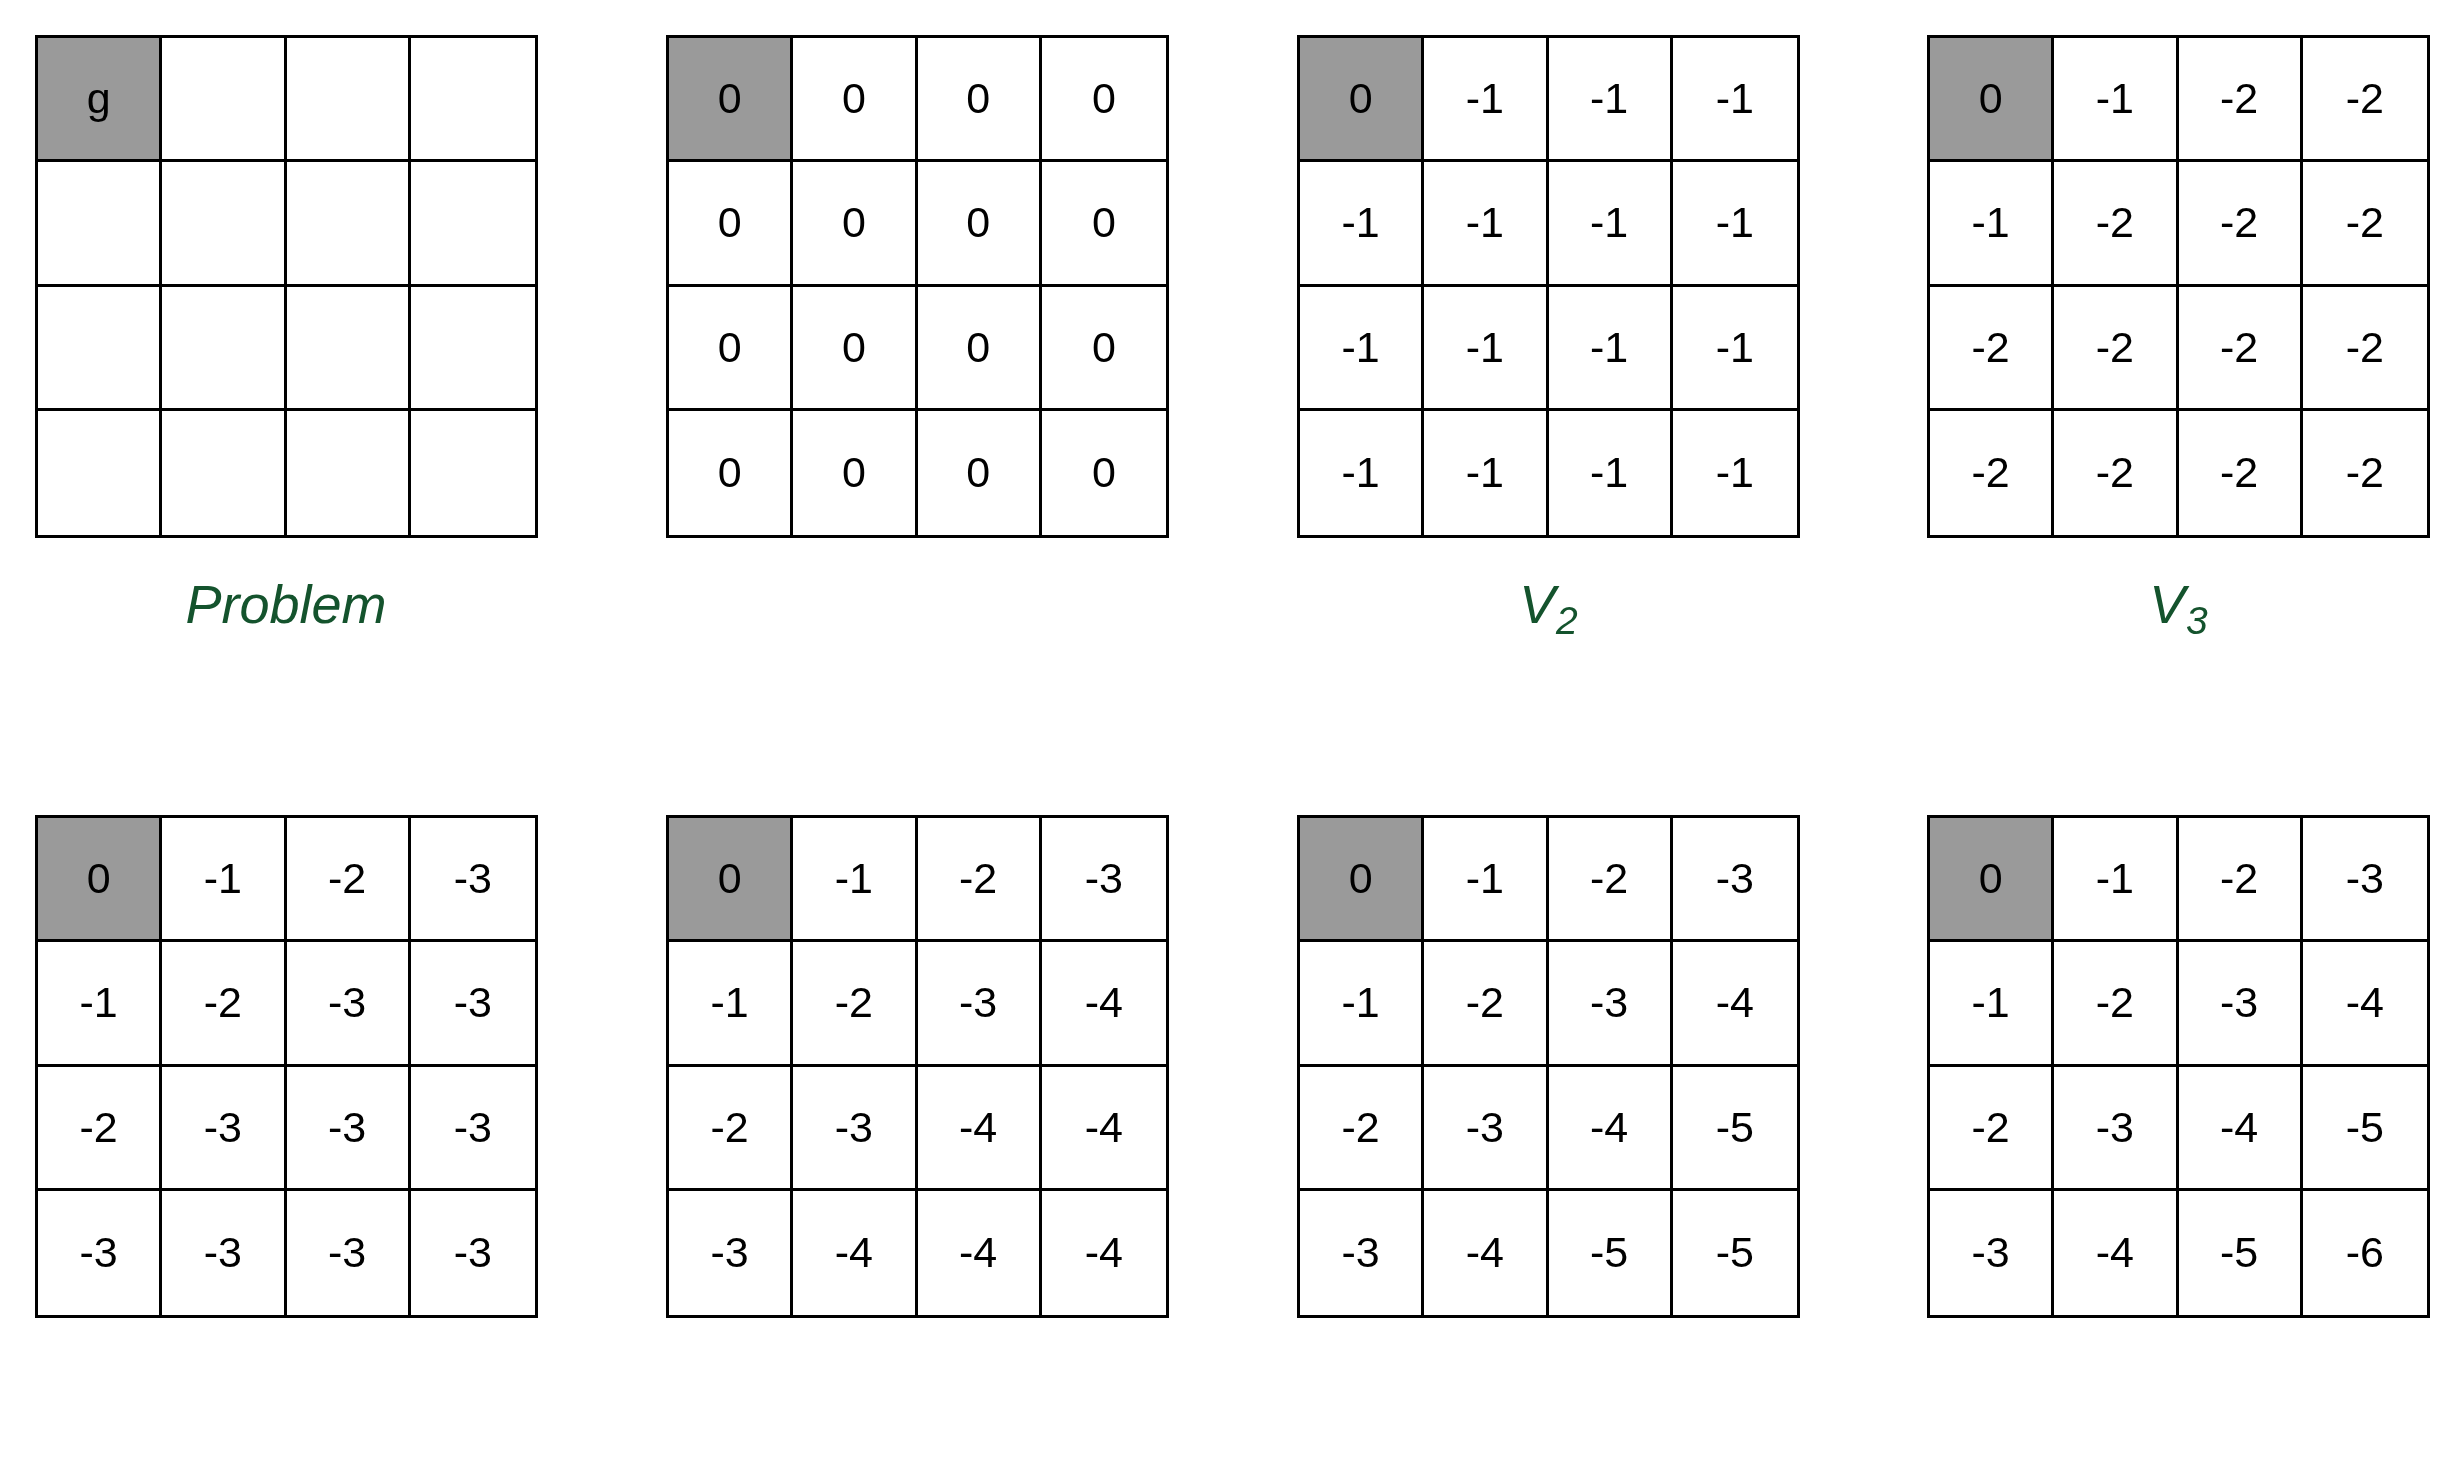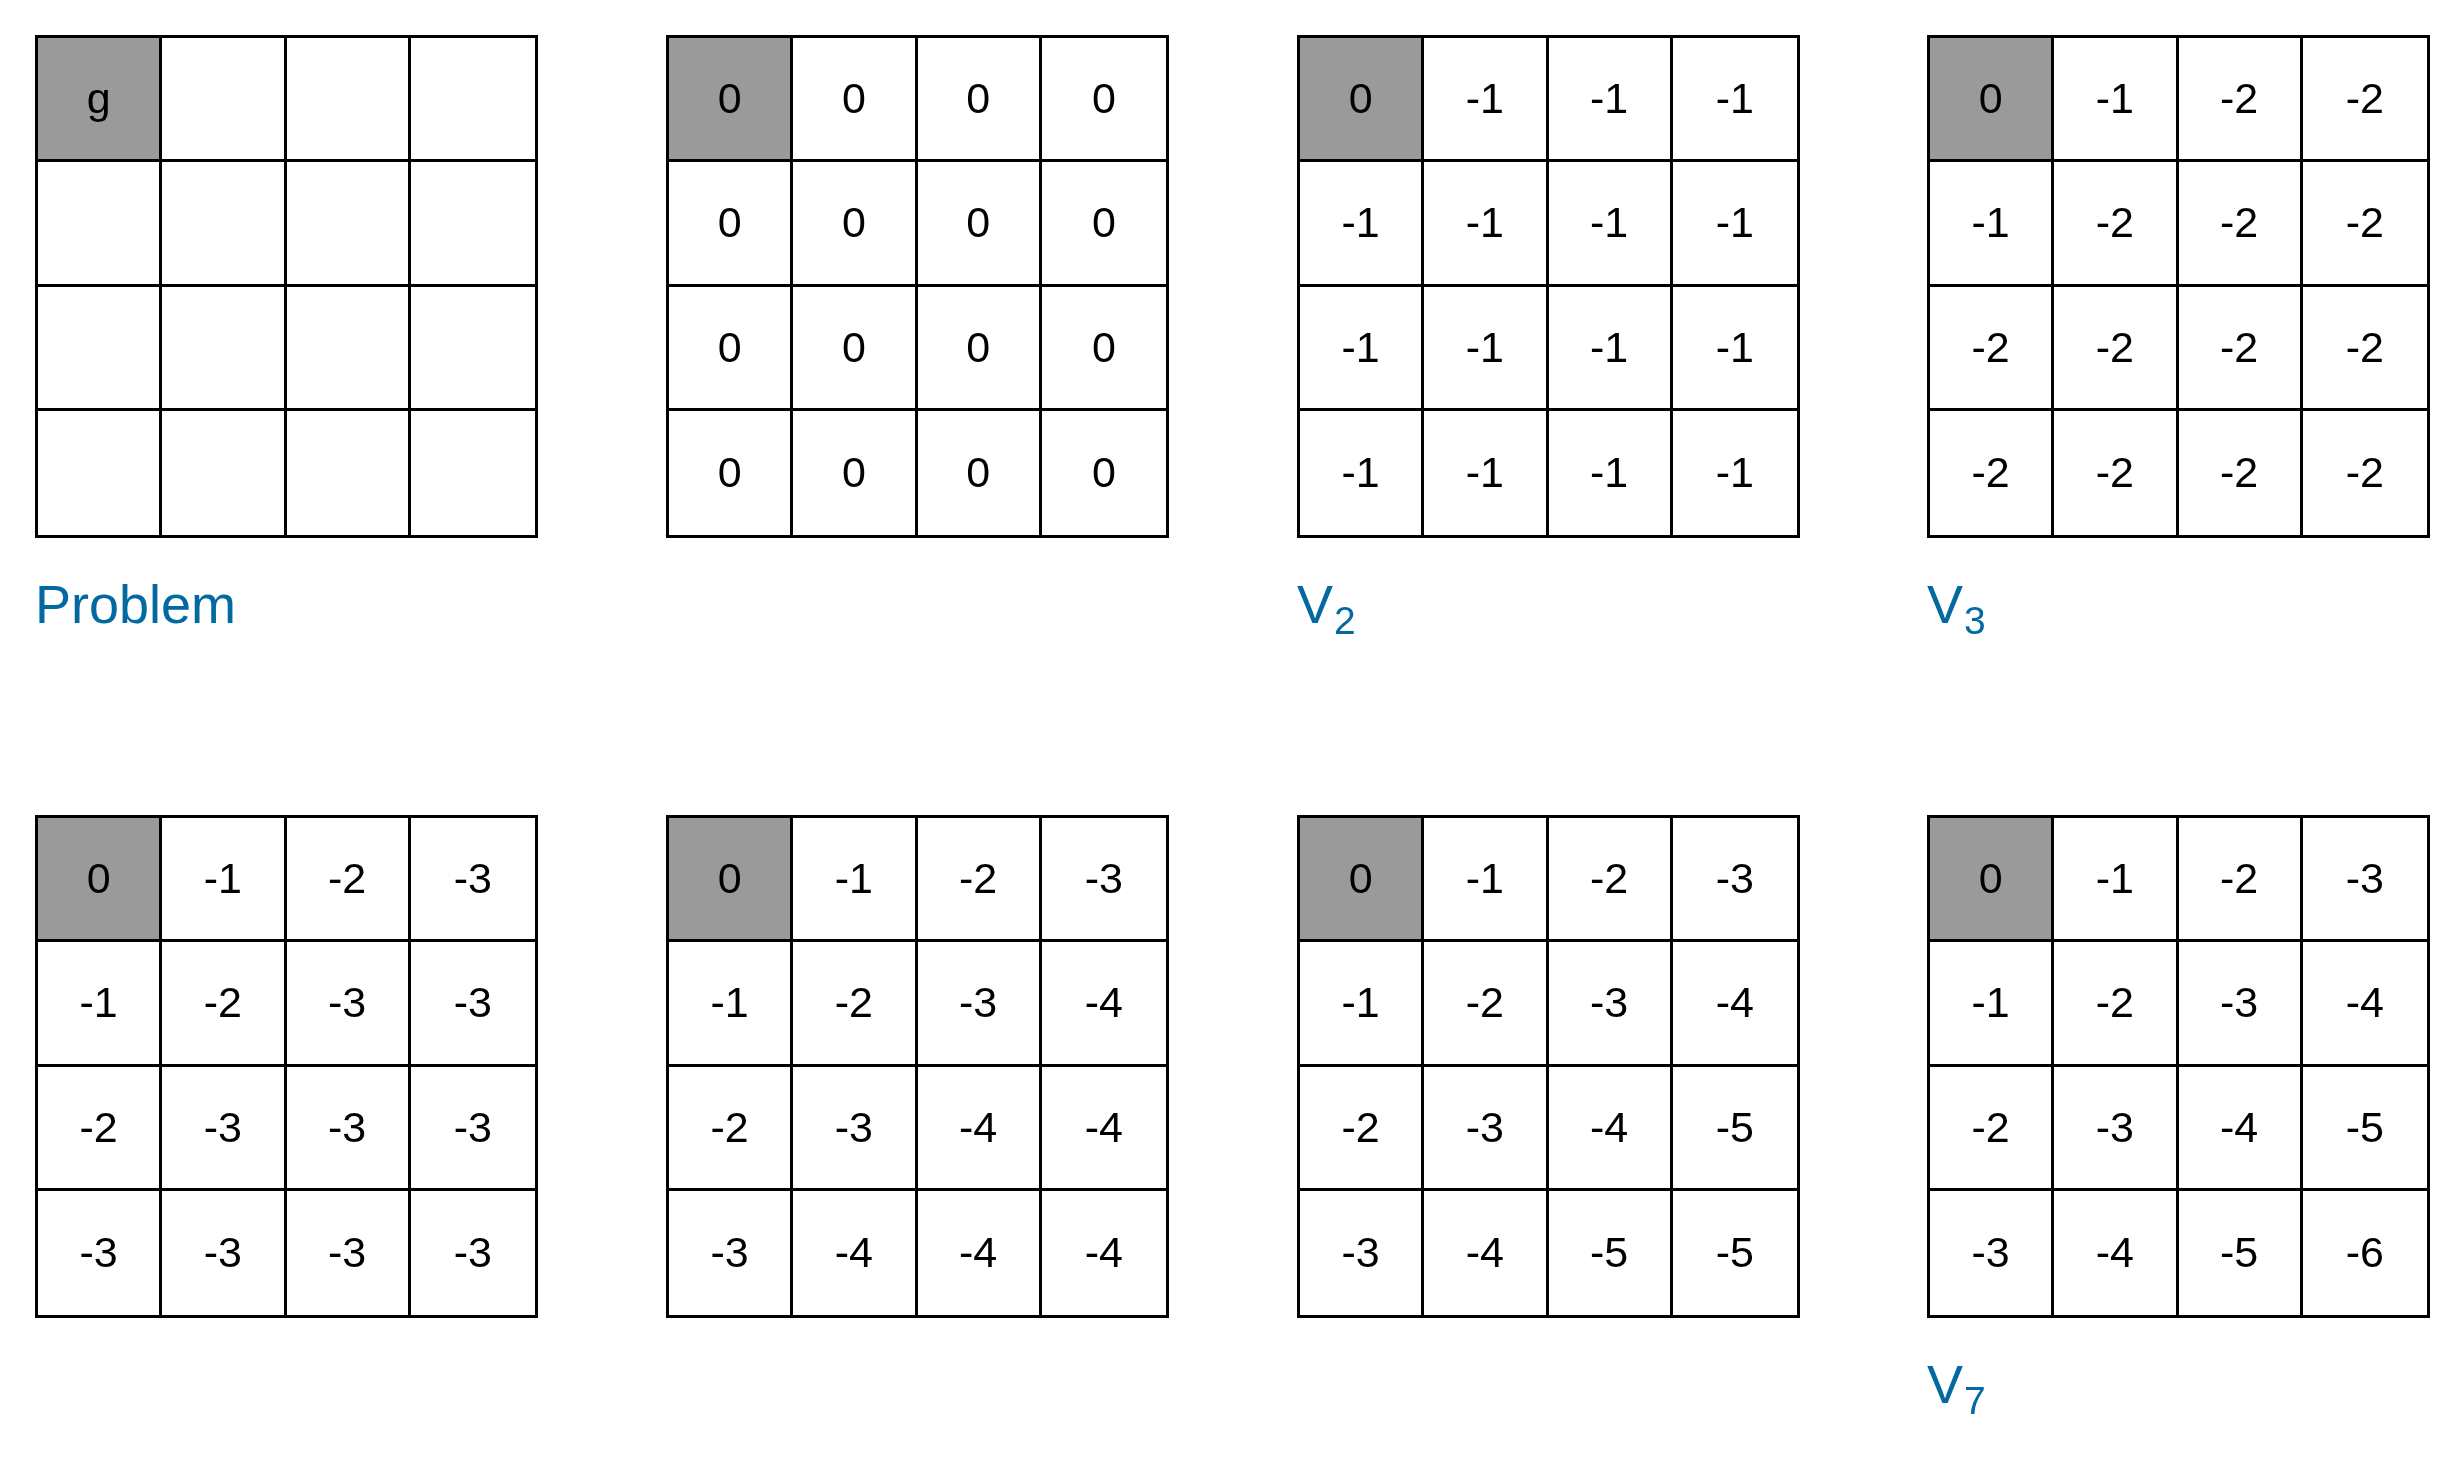--- a/index.html
+++ b/index.html
@@ -45,24 +45,26 @@
     font-size: 43px;
     color: #000000;
     background: #ffffff;
   }
   .cell:nth-child(4n) { border-right: none; }
   .cell:nth-child(n+13) { border-bottom: none; }
   .cell.goal { background: #9a9a9a; }
 
   .figure-label {
     margin-top: 35px;
+    text-align: center;
     font-size: 54px;
-    color: #0369a1;
+    color: #14532d;
     line-height: 1.15;
     white-space: nowrap;
+    font-style: italic;
   }
   .label-sub {
     font-size: 39px;
     position: relative;
     top: 0.28em;
     margin-left: 0.9px;
   }
 </style>
 </head>
 <body>
@@ -237,18 +239,15 @@
         <div class="cell">-4</div>
         <div class="cell">-2</div>
         <div class="cell">-3</div>
         <div class="cell">-4</div>
         <div class="cell">-5</div>
         <div class="cell">-3</div>
         <div class="cell">-4</div>
         <div class="cell">-5</div>
         <div class="cell">-6</div>
       </div>
-    <div class="figure-label">
-      <span class="label-base">V</span><span class="label-sub">7</span>
-    </div>
   </div>
 </div>
 
 
 </body></html>

